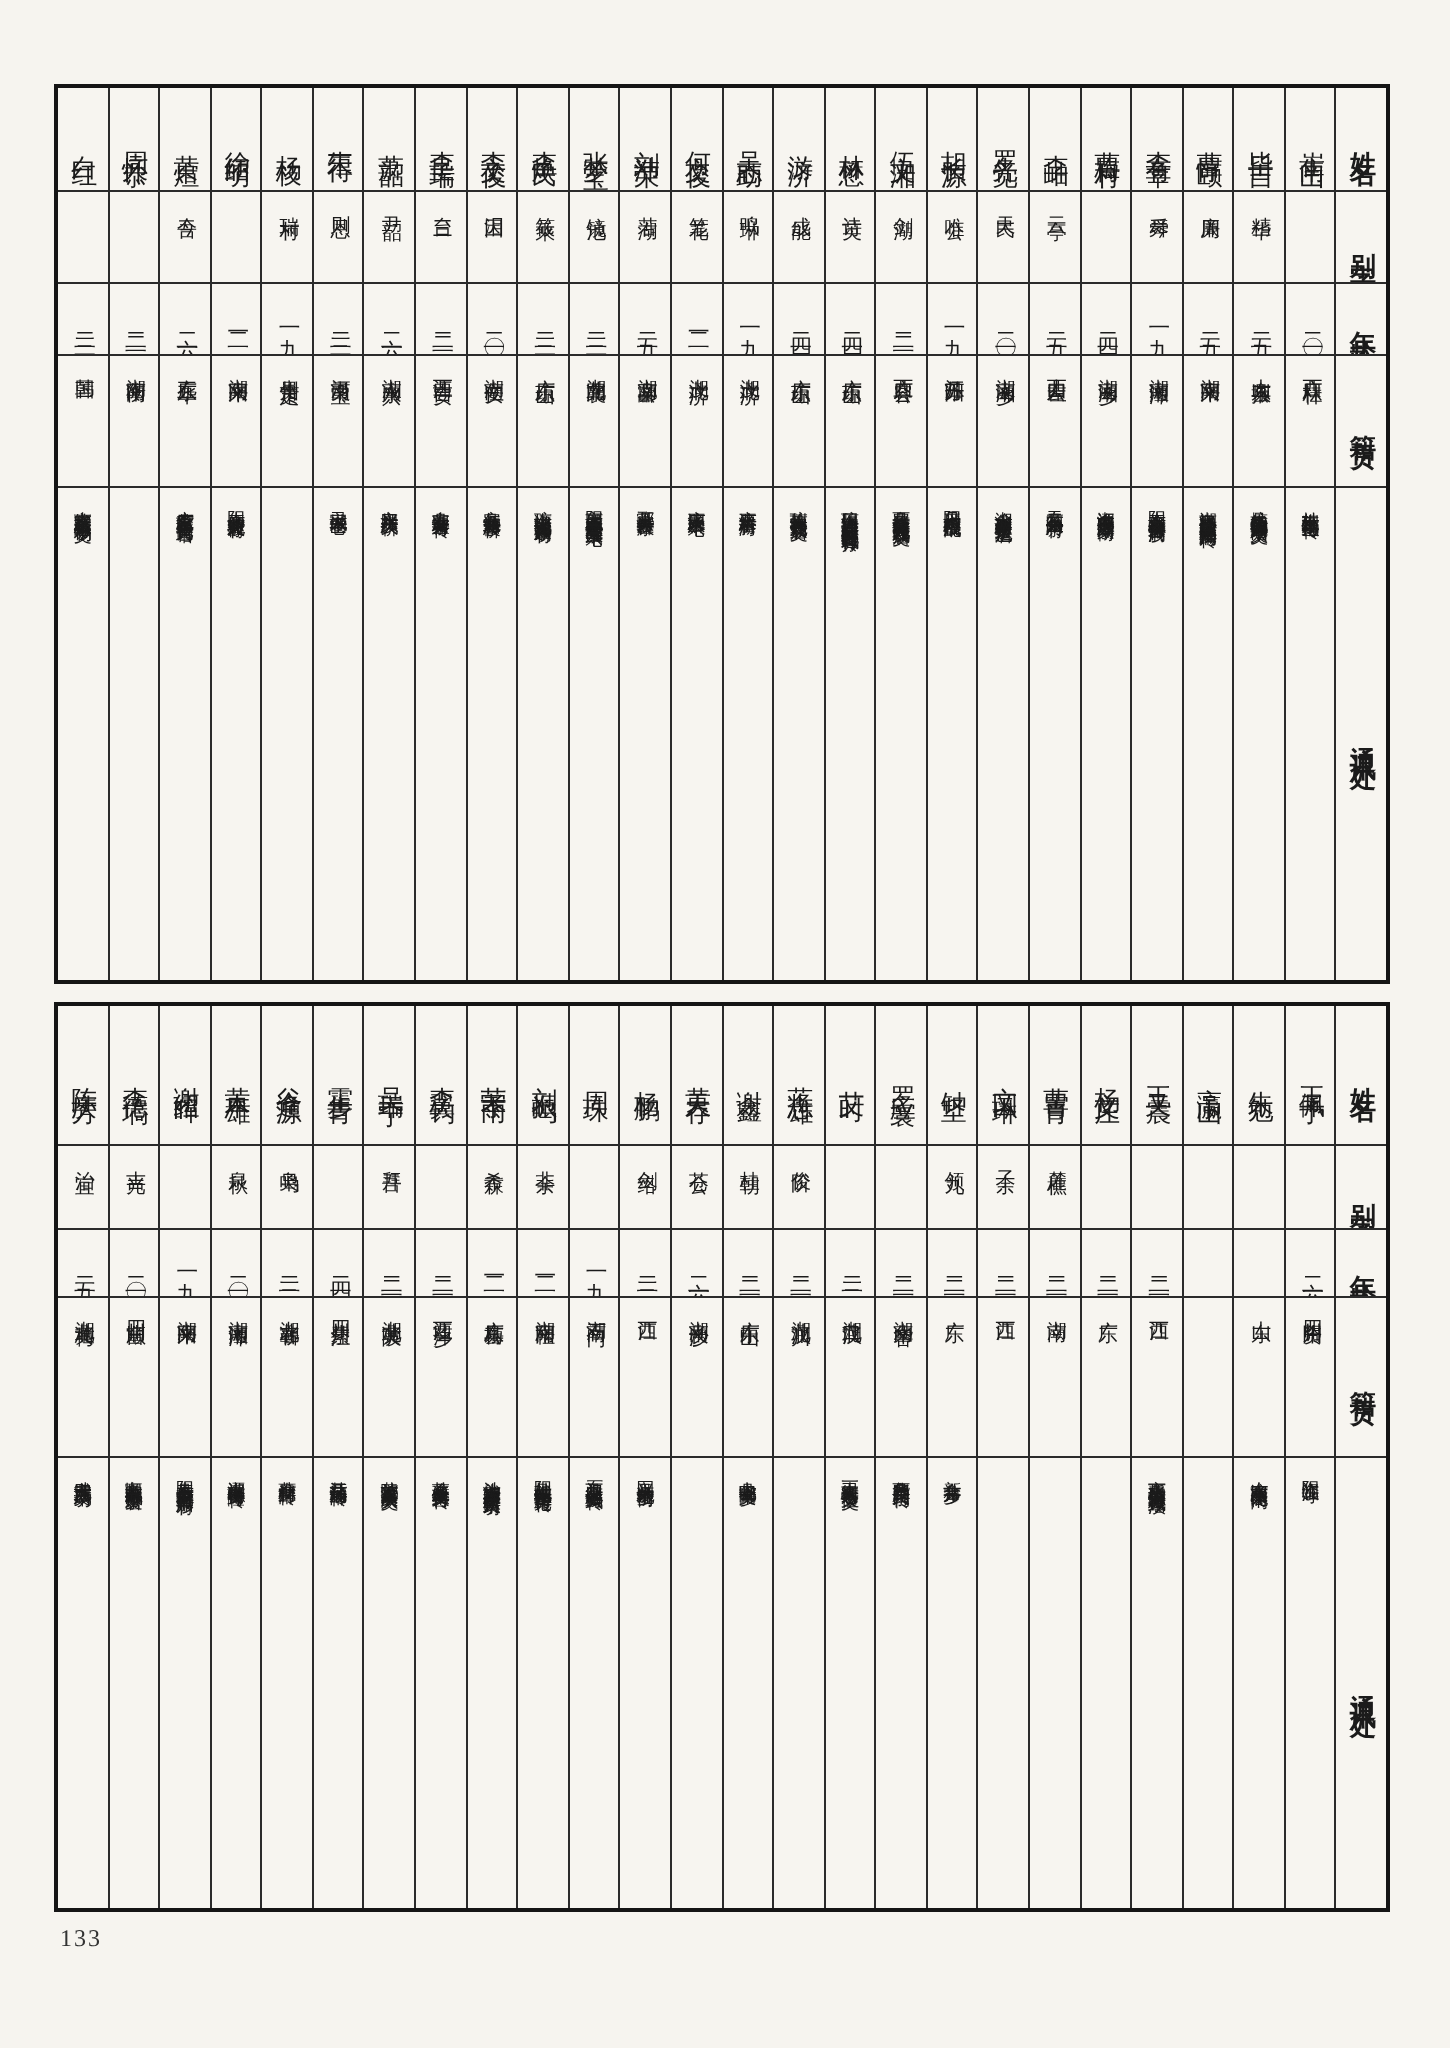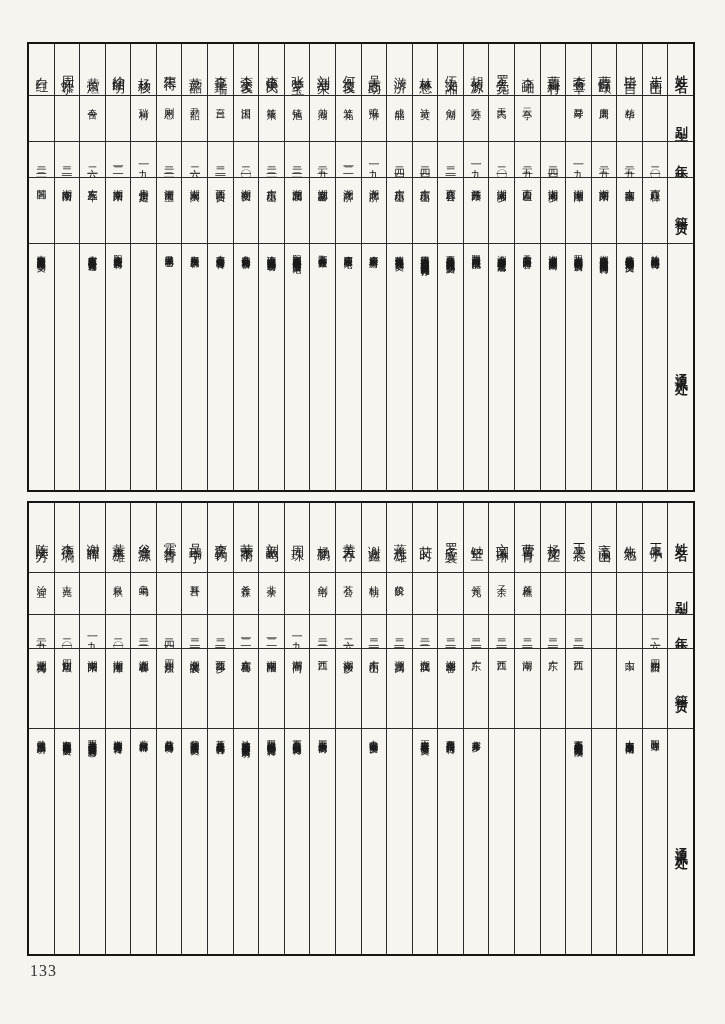--- a/index.html
+++ b/index.html
@@ -72,21 +72,21 @@
   .cell-age .vtext{font-size:11px;letter-spacing:2px;}
   .cell-origin .vtext{font-size:10px;letter-spacing:1px;padding-top:3px;}
   .cell-addr .vtext{font-size:9px;letter-spacing:0.5px;padding-top:4px;}
 
   .header-col .cell .vtext{font-size:13px;letter-spacing:5px;font-weight:bold;}
   .header-col .cell{align-items:center;}
 
   .page-number{
     position:absolute;
     left:30px;top:962px;
-    font-size:16px;
+    font-size:12px;
     color:#333;
     letter-spacing:1px;
   }
 </style>
 </head>
 <body>
 
 <div class="sheet">
   <div class="tables">
     <div class="vtable top">

